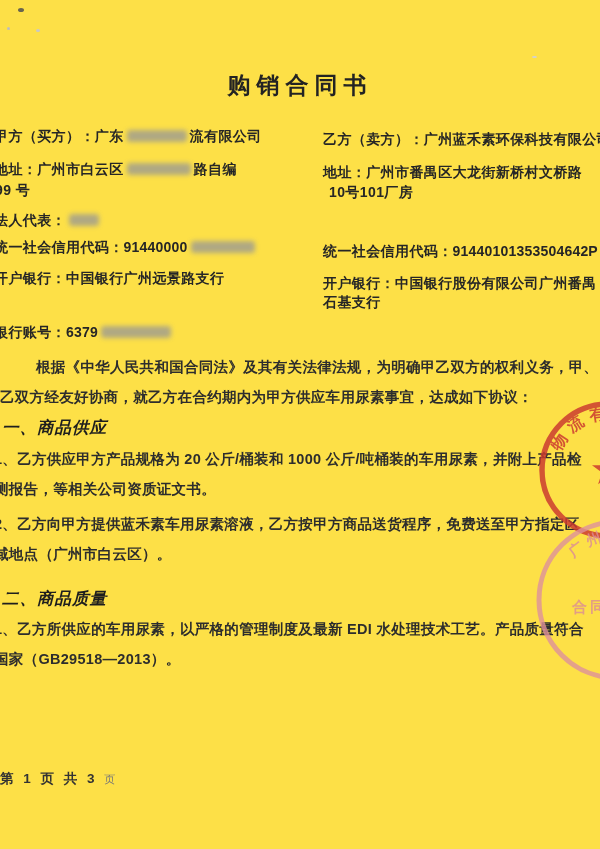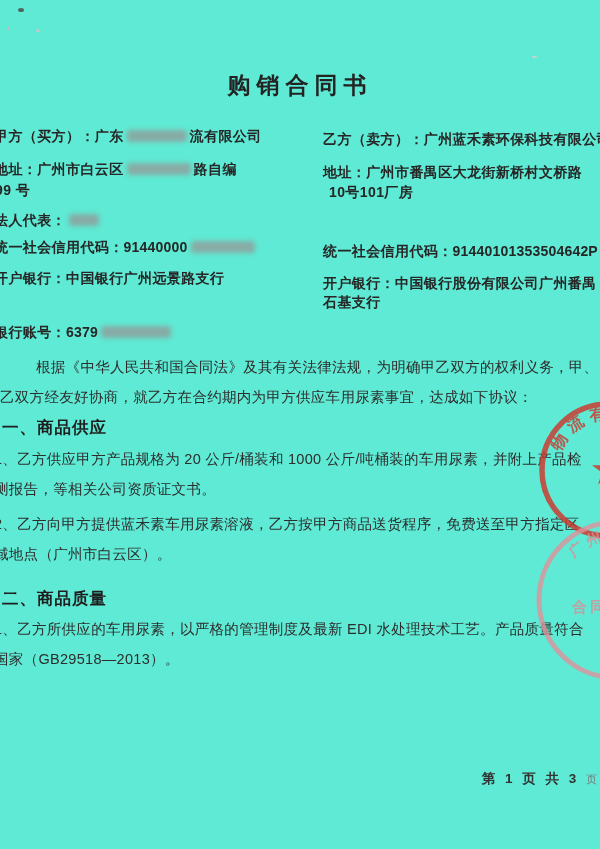--- a/index.html
+++ b/index.html
@@ -1,36 +1,36 @@
 <!DOCTYPE html>
 <html><head>
 <meta charset="utf-8">
 <style>
   html,body{margin:0;padding:0;}
   body{background:#e8e8e8;font-family:"Liberation Sans",sans-serif;}
   .page{
     position:relative;width:600px;height:849px;margin:0 auto;
-    background:#5eead4;overflow:hidden;color:#2b2b2b;
+    background:#fde047;overflow:hidden;color:#2b2b2b;
   }
   .abs{position:absolute;white-space:nowrap;}
   .title{
     left:0;top:70px;width:100%;text-align:center;
     font-size:23px;font-weight:600;letter-spacing:6px;color:#232323;
     font-family:"Liberation Serif",serif;
   }
   .info{font-size:14px;font-weight:600;color:#262626;letter-spacing:.4px;}
-  .body-line{font-size:14.5px;font-weight:400;color:#2d2d2d;letter-spacing:.3px;}
-  .heading{font-size:16.5px;font-weight:700;color:#1e1e1e;letter-spacing:1px;}
+  .body-line{font-size:14.5px;font-weight:700;color:#2d2d2d;letter-spacing:.3px;}
+  .heading{font-size:16.5px;font-weight:700;color:#1e1e1e;letter-spacing:1px;font-style:italic;}
   .num{font-weight:700;font-family:Liberation Sans, sans-serif;letter-spacing:.2px;}
   .redact{
     display:inline-block;height:12px;background:#969696;border-radius:3px;
     filter:blur(2.5px);vertical-align:-1px;margin:0 3px;opacity:.75;
   }
   .footer{
-    left:0;top:770px;width:100%;text-align:right;
+    left:0;top:770px;width:100%;text-align:left;
     font-size:13.5px;font-weight:700;color:#333;letter-spacing:3px;
   }
   .footer .page-suffix{font-size:11px;color:#777;font-weight:500;}
   .speck{position:absolute;border-radius:50%;}
   .seal{position:absolute;pointer-events:none;}
 </style>
 </head>
 <body>
 
 <div class="page">

